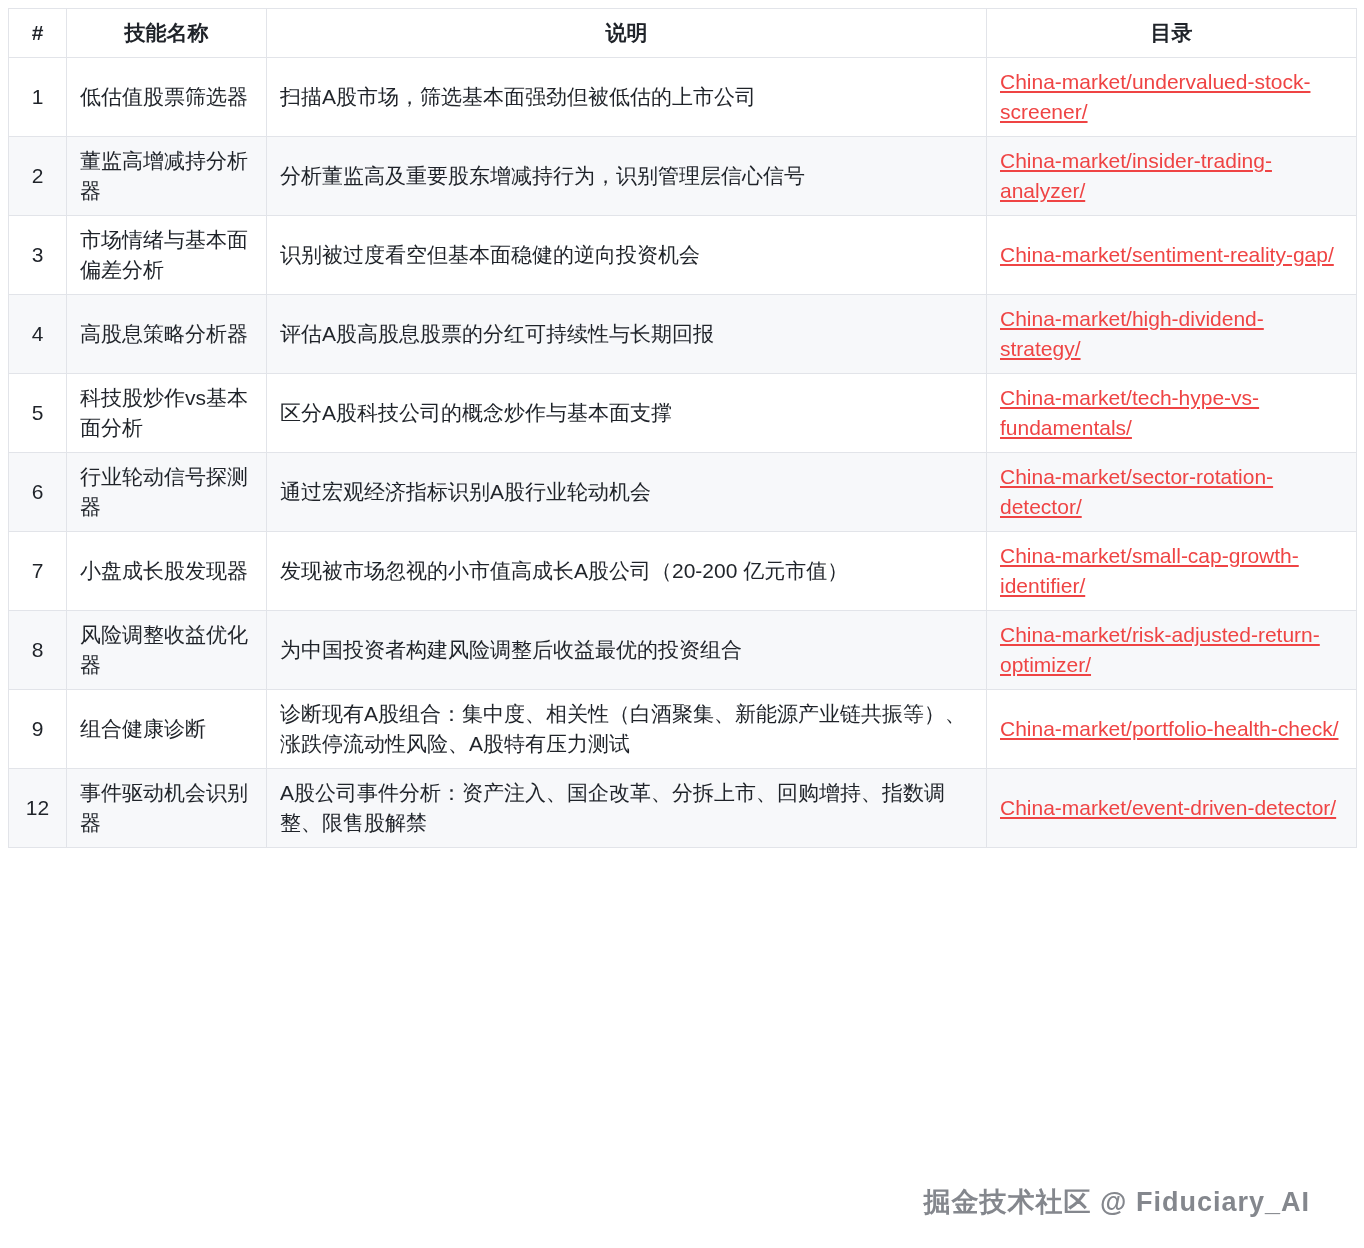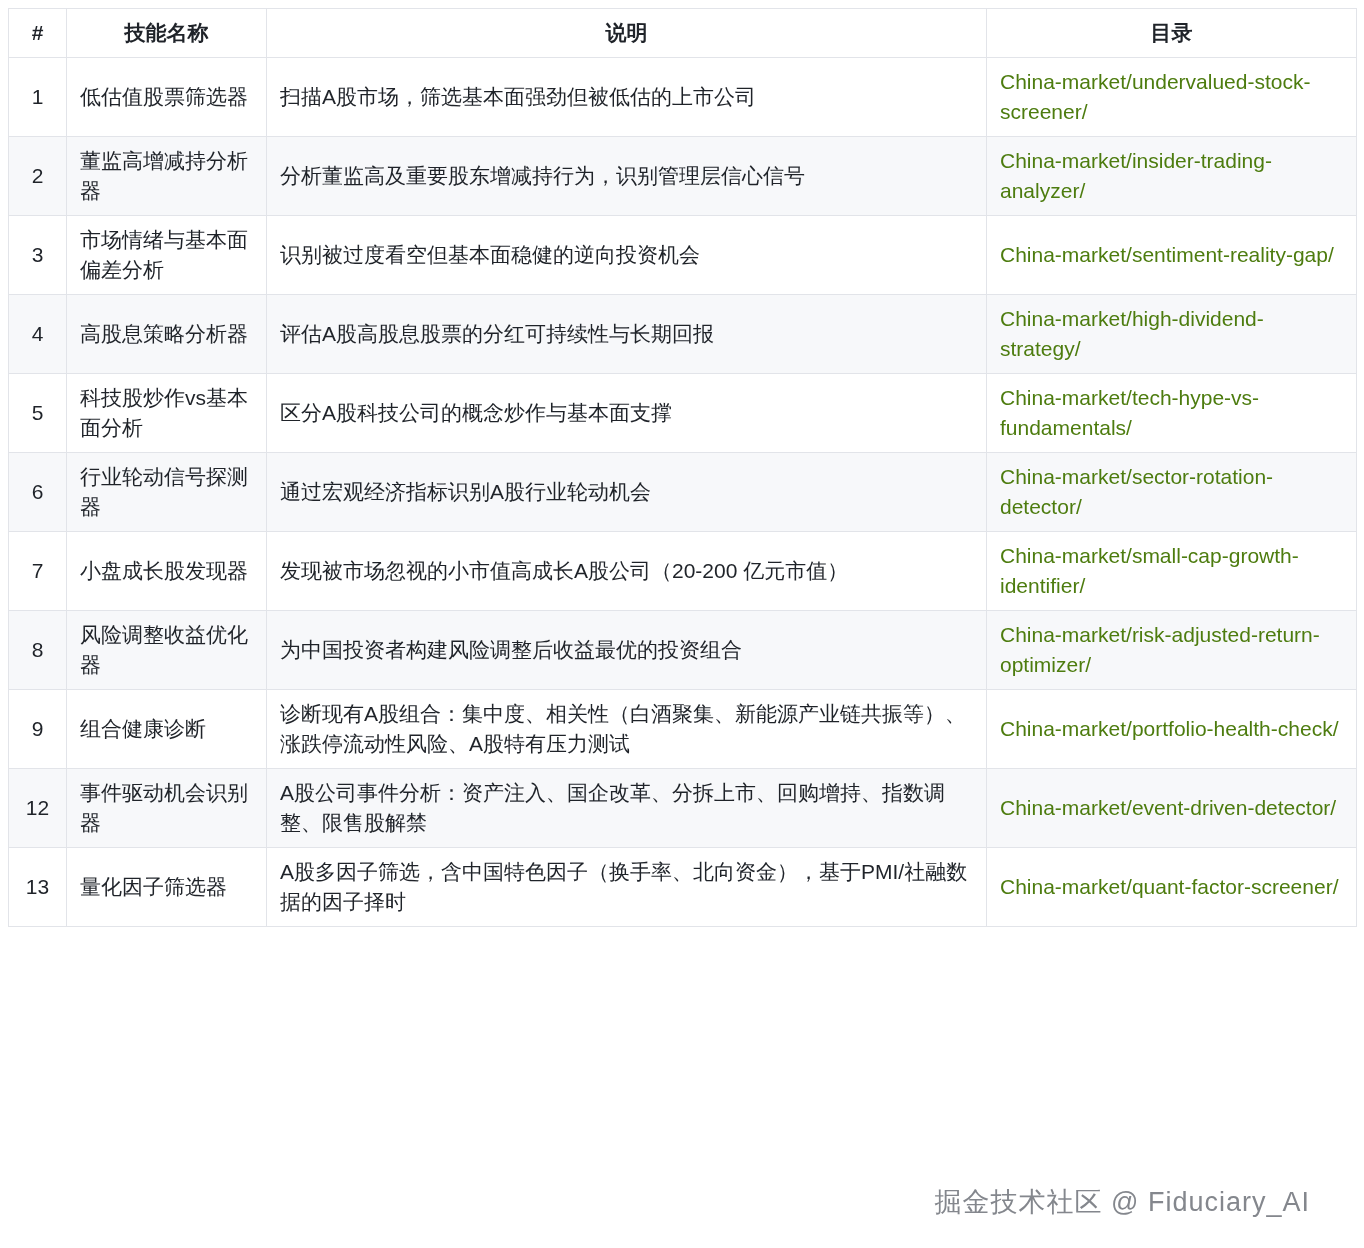--- a/index.html
+++ b/index.html
@@ -28,29 +28,30 @@
   }
   th{
     font-weight:700;
     text-align:center;
     background:#ffffff;
   }
   tbody tr:nth-child(even){background:#f7f8fa;}
   td.num{text-align:center;}
   td.skill{font-weight:400;}
   td.dir a{
-    color:#4d7c0f;
+    color:#ef4444;
+    text-decoration:underline;
     cursor:pointer;
   }
   .watermark{
     position:absolute;
     bottom:28px;
     right:54px;
     font-size:27px;
-    font-weight:400;
+    font-weight:700;
     color:#84878d;
     white-space:nowrap;
     letter-spacing:1px;
     text-shadow:1px 1px 0 rgba(255,255,255,.85), -1px -1px 0 rgba(255,255,255,.85);
     pointer-events:none;
     margin-top:16px;
   }
 </style>
 </head>
 <body>
@@ -125,23 +126,17 @@
           <td class="skill">组合健康诊断</td>
           <td>诊断现有A股组合：集中度、相关性（白酒聚集、新能源产业链共振等）、涨跌停流动性风险、A股特有压力测试</td>
           <td class="dir"><a>China-market/portfolio-health-check/</a></td>
         </tr>
         <tr>
           <td class="num">12</td>
           <td class="skill">事件驱动机会识别器</td>
           <td>A股公司事件分析：资产注入、国企改革、分拆上市、回购增持、指数调整、限售股解禁</td>
           <td class="dir"><a>China-market/event-driven-detector/</a></td>
         </tr>
-        <tr>
-          <td class="num">13</td>
-          <td class="skill">量化因子筛选器</td>
-          <td>A股多因子筛选，含中国特色因子（换手率、北向资金），基于PMI/社融数据的因子择时</td>
-          <td class="dir"><a>China-market/quant-factor-screener/</a></td>
-        </tr>
       </tbody>
   </table>
 </div>
 
 <div class="watermark">掘金技术社区 @ Fiduciary_AI</div>
 
 </body></html>

